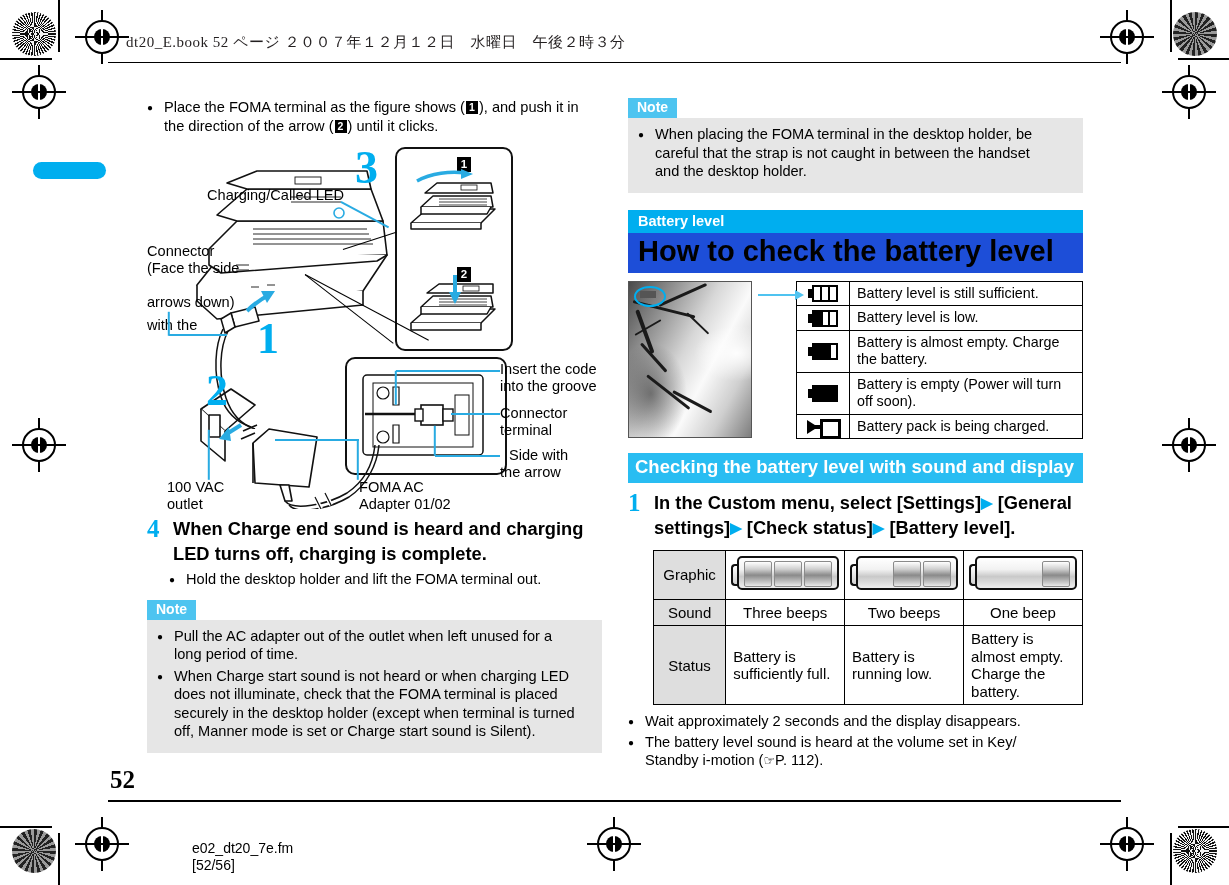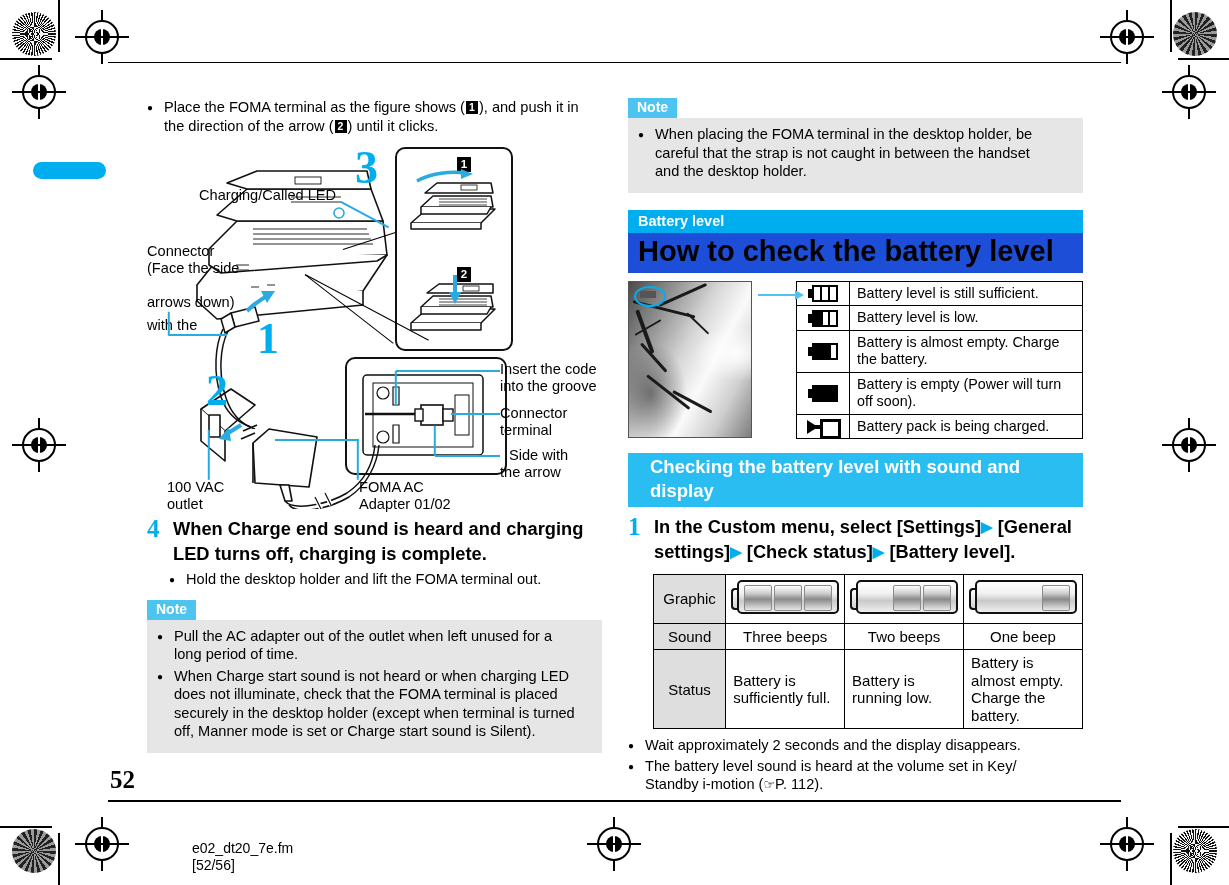--- a/index.html
+++ b/index.html
@@ -51,21 +51,21 @@
 
   
   .note-tag{display:inline-block;background:#4DC4F0;color:#fff;font-weight:bold;font-size:14px;
     padding:1px 9px 2px;line-height:17px;}
   .note-body{background:#e6e6e6;padding:7px 27px 9px 10px;}
   .note-body .bullet{margin-bottom:3px;}
 
   
   .sec-bar{background:#00AEEF;color:#fff;font-weight:bold;font-size:14.5px;padding:2px 10px 3px;line-height:18px;}
   .sec-title{background:#1d4ed8;color:#000;font-weight:bold;font-size:29px;padding:3px 10px 6px;line-height:31px;}
-  .sec-bar-wide{background:#29BDF2;color:#fff;font-weight:bold;font-size:18.5px;padding:2px 22px 4px;line-height:24px;}
+  .sec-bar-wide{background:#29BDF2;color:#fff;font-weight:bold;font-size:18.5px;padding:2px 7px 4px;line-height:24px;}
 
   
   .battbox{display:flex;gap:4px;margin-top:8px;}
   .phone-shot{width:122px;height:155px;position:relative;flex:0 0 auto;
     border:1px solid #555;overflow:hidden;background:#fff;}
   .phone-shot .pic{position:absolute;inset:0;
     background:
       radial-gradient(ellipse 60px 40px at 88% 46%, rgba(255,255,255,.95), rgba(255,255,255,0) 70%),
       radial-gradient(ellipse 50px 70px at 18% 72%, rgba(40,40,40,.55), rgba(255,255,255,0) 72%),
       linear-gradient(118deg, #4a4a4a 0%, #8e8e8e 22%, #d7d7d7 45%, #fafafa 62%, #cfcfcf 80%, #7d7d7d 100%);
@@ -171,20 +171,21 @@
   <div class="cropline" style="left:58px;top:0;width:1.5px;height:52px;"></div>
   <div class="cropline" style="left:0;top:58px;width:52px;height:1.5px;"></div>
   <div class="cropline" style="left:1170px;top:0;width:1.5px;height:52px;"></div>
   <div class="cropline" style="left:1178px;top:58px;width:51px;height:1.5px;"></div>
   <div class="cropline" style="left:58px;top:833px;width:1.5px;height:52px;"></div>
   <div class="cropline" style="left:0;top:826px;width:52px;height:1.5px;"></div>
   <div class="cropline" style="left:1170px;top:833px;width:1.5px;height:52px;"></div>
   <div class="cropline" style="left:1178px;top:826px;width:51px;height:1.5px;"></div>
 
   <div class="hdr-rule"></div>
+  <div class="hdr-text">dt20_E.book  52 ページ  ２００７年１２月１２日　水曜日　午後２時３分</div>
 
   <div class="side-pill"></div>
 
   <div class="colL">
 
     <div class="bullet">
       <span>Place the FOMA terminal as the figure shows (</span><span class="inlnum">1</span><span>), and push it in the direction of the arrow (</span><span class="inlnum">2</span><span>) until it clicks.</span>
     </div>
 
     <div class="illus">
@@ -285,21 +286,21 @@
         <path d="M28 40 C20 56 18 84 26 108 C32 126 44 134 56 138" fill="none" stroke="#111" stroke-width="1.5"></path>
         <path d="M33 42 C25 58 23 85 31 109 C37 127 48 136 60 140" fill="none" stroke="#111" stroke-width="1.5"></path>
         <path d="M52 22 C60 14 66 10 74 6" stroke="#29ABE2" stroke-width="4" fill="none"></path>
         <path d="M66 2 L80 2 L72 14 Z" fill="#29ABE2"></path>
       </svg>
 
       <div class="bignum" style="left:208px;top:6px;font-size:46px;line-height:46px;">3</div>
       <div class="bignum" style="left:110px;top:178px;font-size:44px;line-height:44px;">1</div>
       <div class="bignum" style="left:59px;top:230px;font-size:44px;line-height:44px;">2</div>
 
-      <div class="lbl" style="left:52px;top:48px;">Charging/Called LED</div>
+      <div class="lbl" style="left:60px;top:48px;">Charging/Called LED</div>
       <div class="lead" style="left:194px;top:62px;width:54px;transform:rotate(28deg);"></div>
 
       <div class="lbl" style="left:0px;top:104px;">Connector</div>
       <div class="lbl" style="left:0px;top:121px;">(Face the side</div>
       <div class="lbl" style="left:0px;top:138px;margin-top:40px;">with the</div>
       <div class="lbl" style="left:0px;top:155px;">arrows down)</div>
       <div class="lead" style="left:22px;top:172px;width:24px;transform:rotate(90deg);"></div>
       <div class="lead" style="left:22px;top:195px;width:58px;"></div>
 
       <div class="lbl" style="left:20px;top:340px;">100 VAC</div>

